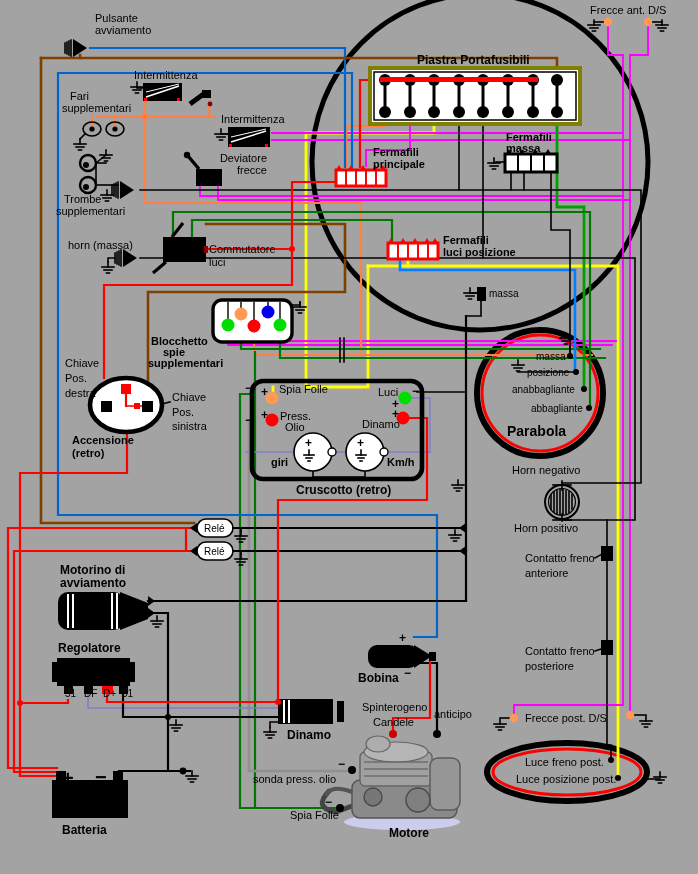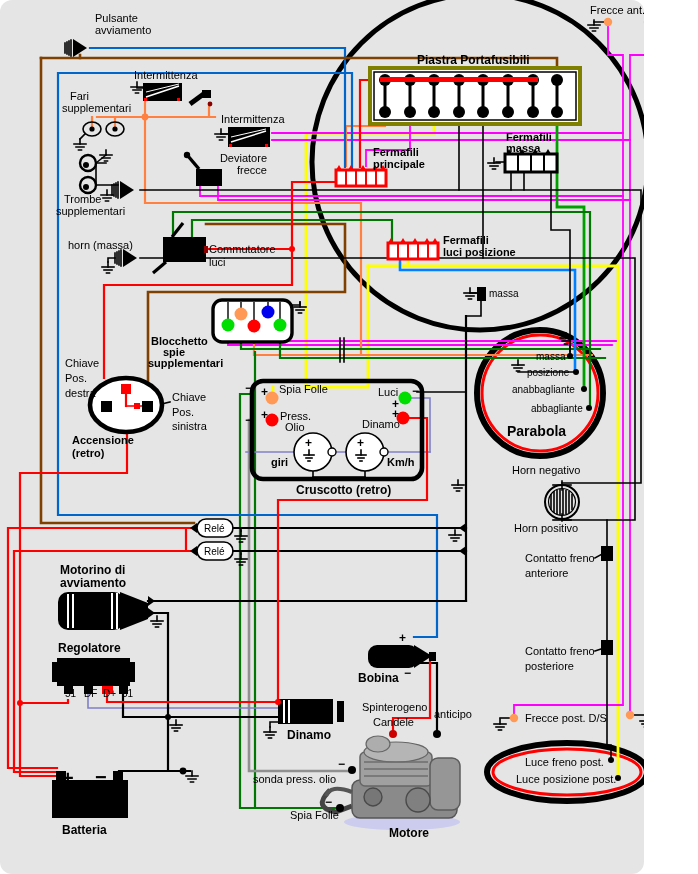--- a/index.html
+++ b/index.html
@@ -1,16 +1,16 @@
 <!DOCTYPE html>
 <html><head>
 <meta charset="utf-8">
 <style>
   html,body{margin:0;padding:0;background:#ffffff;}
-  .stage{position:relative;width:644px;height:874px;background:#e5e5e5;overflow:hidden;border-radius:12px;}
+  .stage{position:relative;width:698px;height:874px;background:#a3a3a3;overflow:hidden;}
   svg{display:block;}
   text{font-family:"Liberation Sans", sans-serif;font-size:11px;fill:#000;}
   .b{font-weight:bold;}
   .s10{font-size:10px;}
   .s12{font-size:12px;}
   .s14{font-size:14px;}
   .s20{font-size:20px;font-weight:bold;}
   .mark{font-size:12px;font-weight:bold;}
   .w{fill:none;stroke-linecap:square;stroke-linejoin:miter;}
   .blk{stroke:#000000;stroke-width:1.6;}

